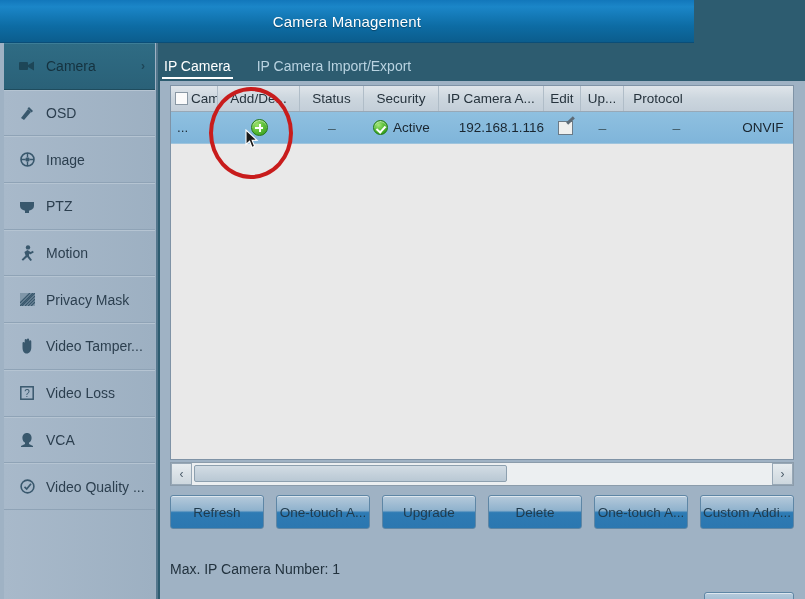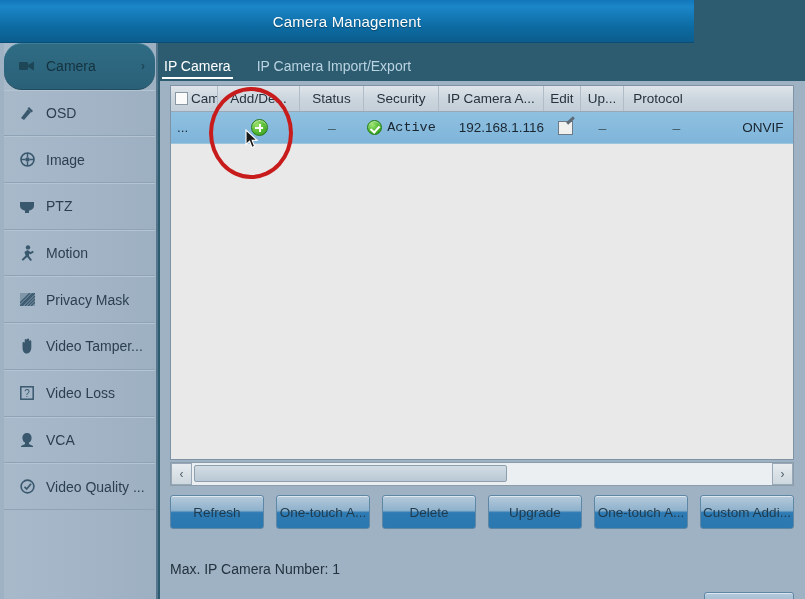--- a/index.html
+++ b/index.html
@@ -43,21 +43,21 @@
     position: relative;
     height: 46.7px;
     display: flex; align-items: center;
     padding-left: 13px;
     color: #2c3f4f; font-size: 14px;
     border-bottom: 1px solid #8fa3b6;
     border-top: 1px solid #b5c4d2;
     cursor: pointer;
     user-select: none;
   }
-  .nav-item:first-child { border-top: none; border-radius: 18px; }
+  .nav-item:first-child { border-top: none; }
   .nav-item.active {
     background: linear-gradient(to bottom, #2f6c84, #2a6178);
     color: #15323f;
     border-top: 1px solid #3d7e97;
     border-bottom: 1px solid #1f4c5e;
   }
   .nav-ico {
     width: 20px; height: 18px; margin-right: 9px;
     display: inline-flex; align-items: center; justify-content: center;
     color: #39586d; flex: 0 0 20px;
@@ -366,21 +366,21 @@
         </div>
       <div id="tbody">
           <div class="trow">
             <div class="td lead" style="width: 47px; flex: 0 0 47px;">...</div>
             <div class="td" style="width: 82px; flex: 0 0 82px;">
               <span class="plus-ico"></span>
             </div>
             <div class="td" style="width: 64px; flex: 0 0 64px;">
               <span class="dash">–</span>
             </div>
-            <div class="td" style="width: 75px; flex: 0 0 75px; font-family: Liberation Mono, monospace;">
+            <div class="td" style="width: 75px; flex: 0 0 75px;">
               <span class="active-ico"></span>
               <span>Active</span>
             </div>
             <div class="td" style="width: 105px; flex: 0 0 105px; justify-content: flex-end;">
               <span>192.168.1.116</span>
             </div>
             <div class="td" style="width: 37px; flex: 0 0 37px;">
               <span class="edit-ico"></span>
             </div>
             <div class="td" style="width: 43px; flex: 0 0 43px;">
@@ -398,22 +398,22 @@
       <div class="hs-btn">‹</div>
       <div class="hs-track">
         <div class="hs-thumb"></div>
       </div>
       <div class="hs-btn">›</div>
     </div>
 
     <div class="btnrow" id="btnrow">
         <div class="btn">Refresh</div>
         <div class="btn">One-touch A...</div>
+        <div class="btn">Upgrade</div>
         <div class="btn">Delete</div>
-        <div class="btn">Upgrade</div>
         <div class="btn">One-touch A...</div>
         <div class="btn">Custom Addi...</div>
       </div>
 
     <div class="info1">Max. IP Camera Number: 1</div>
 
     <div class="backbtn">Back</div>
   </div>
 
   <div class="annot"></div>

